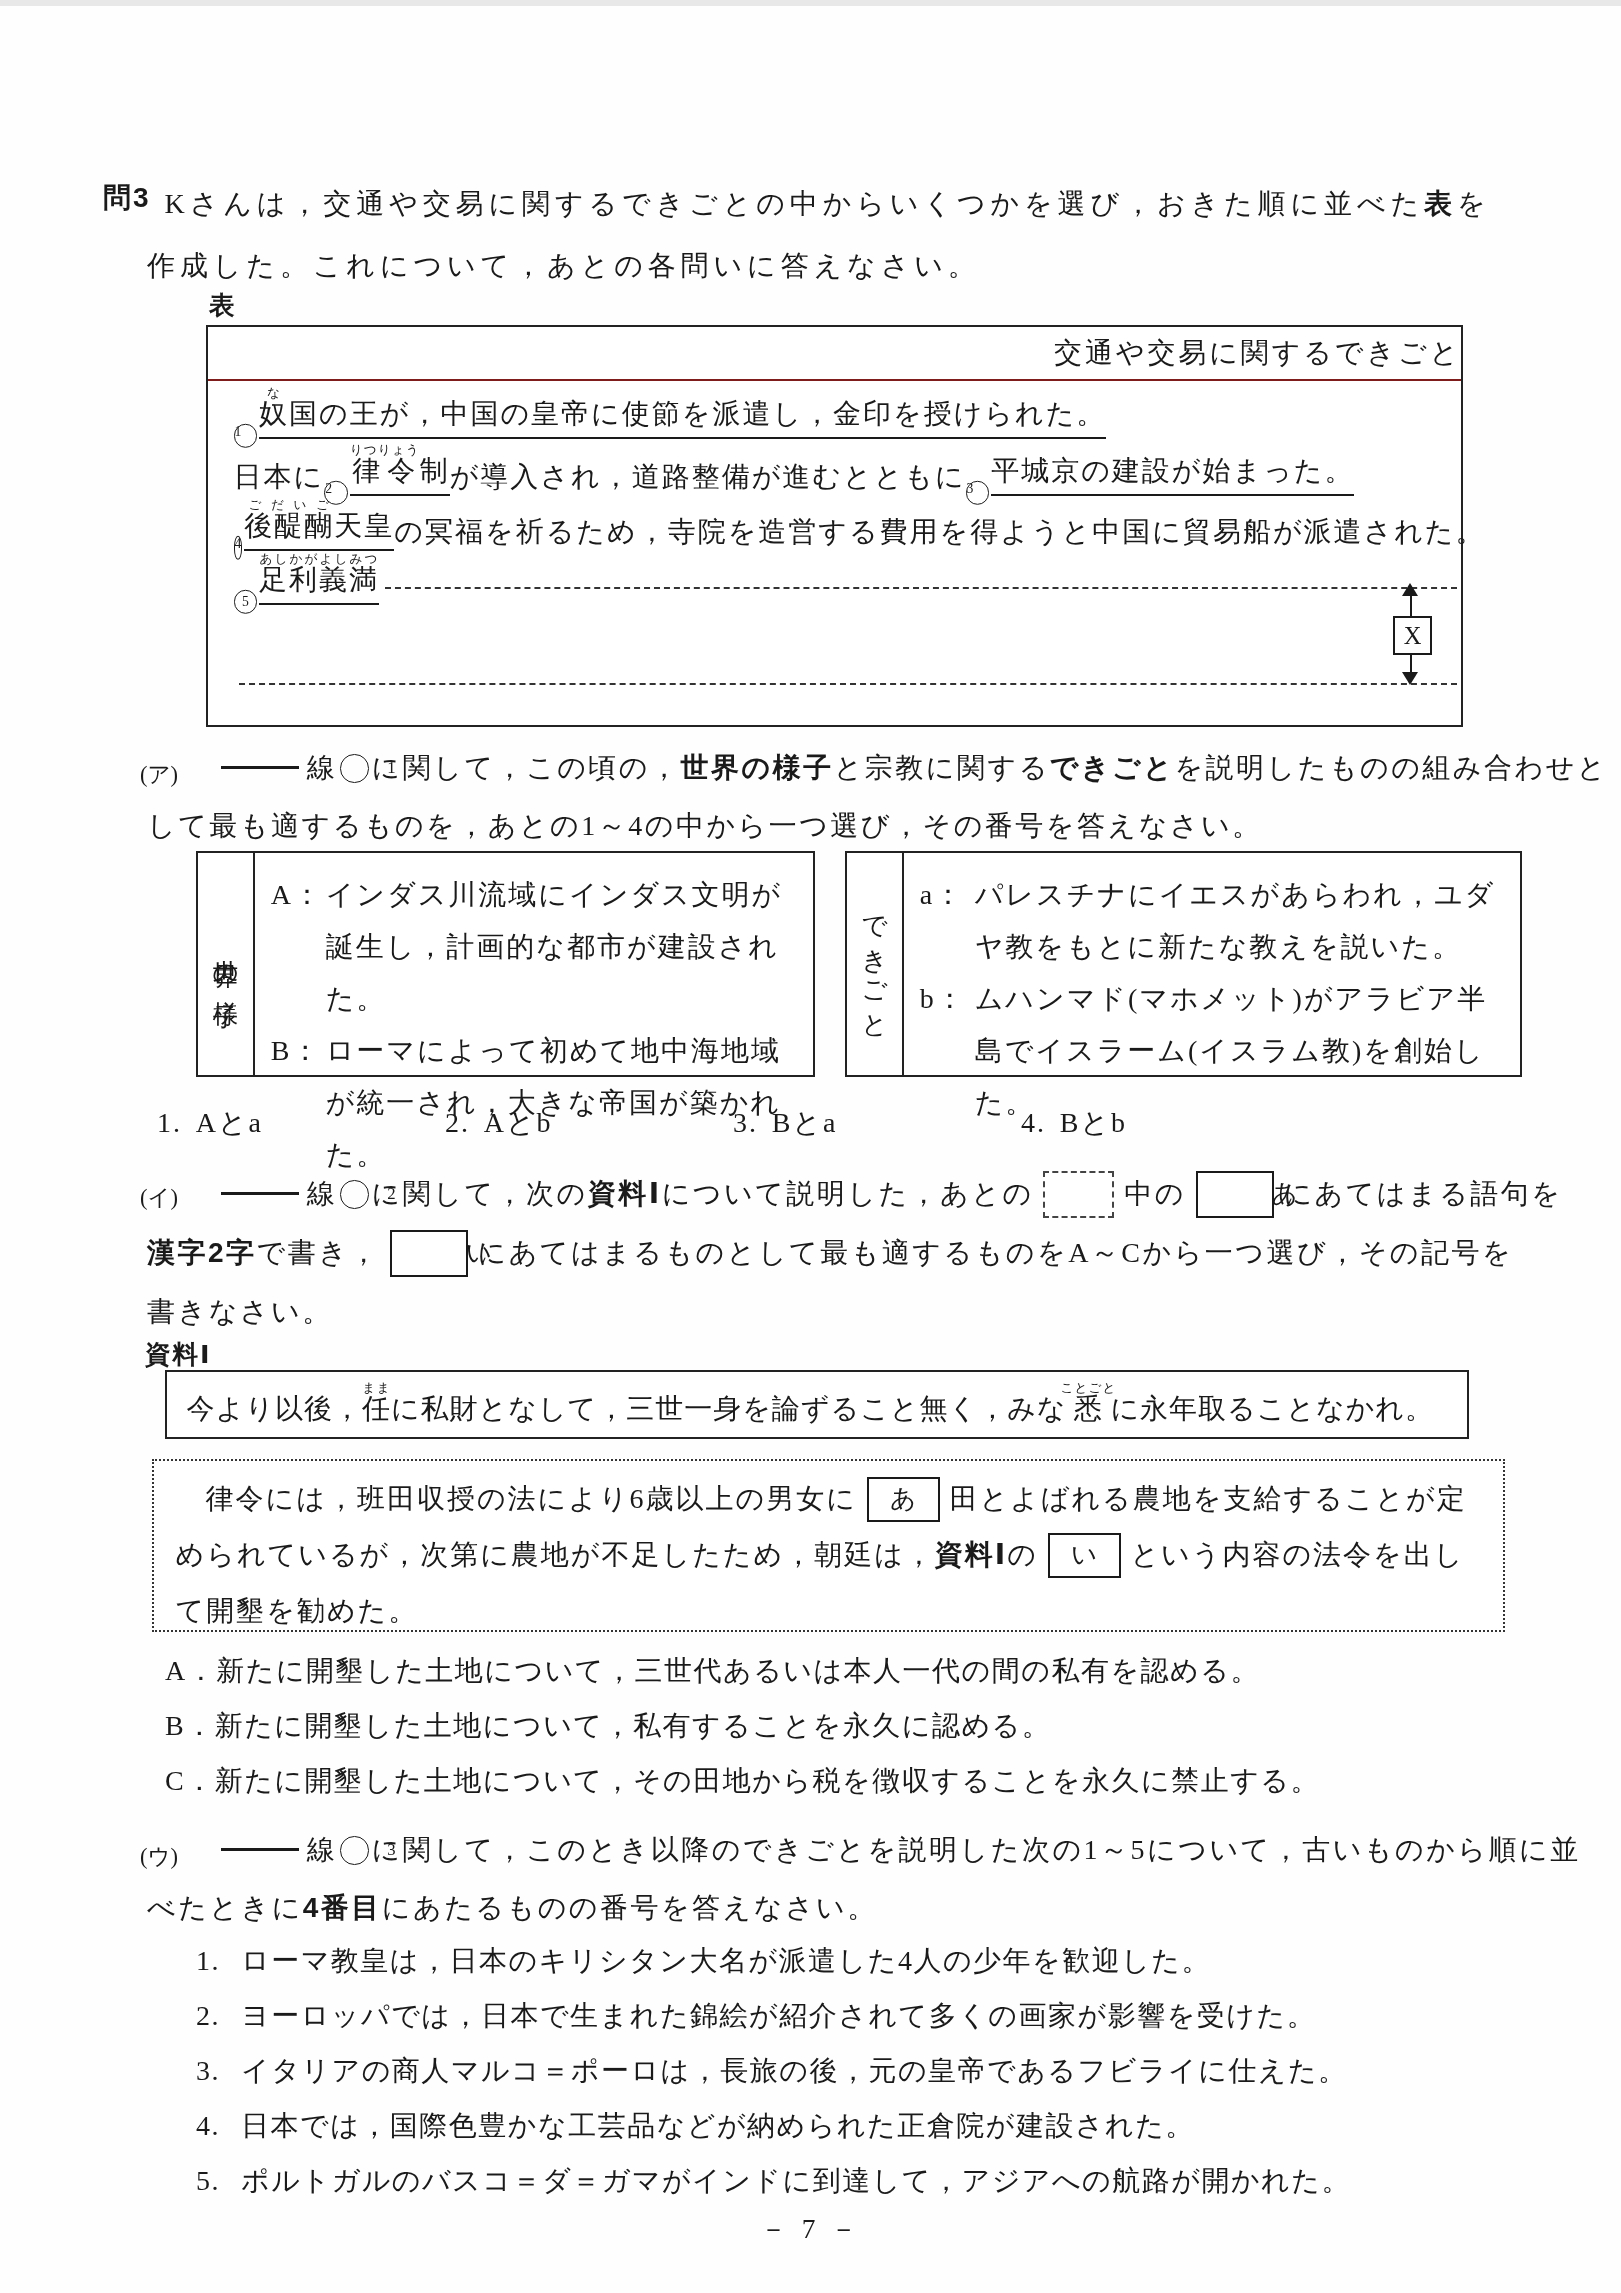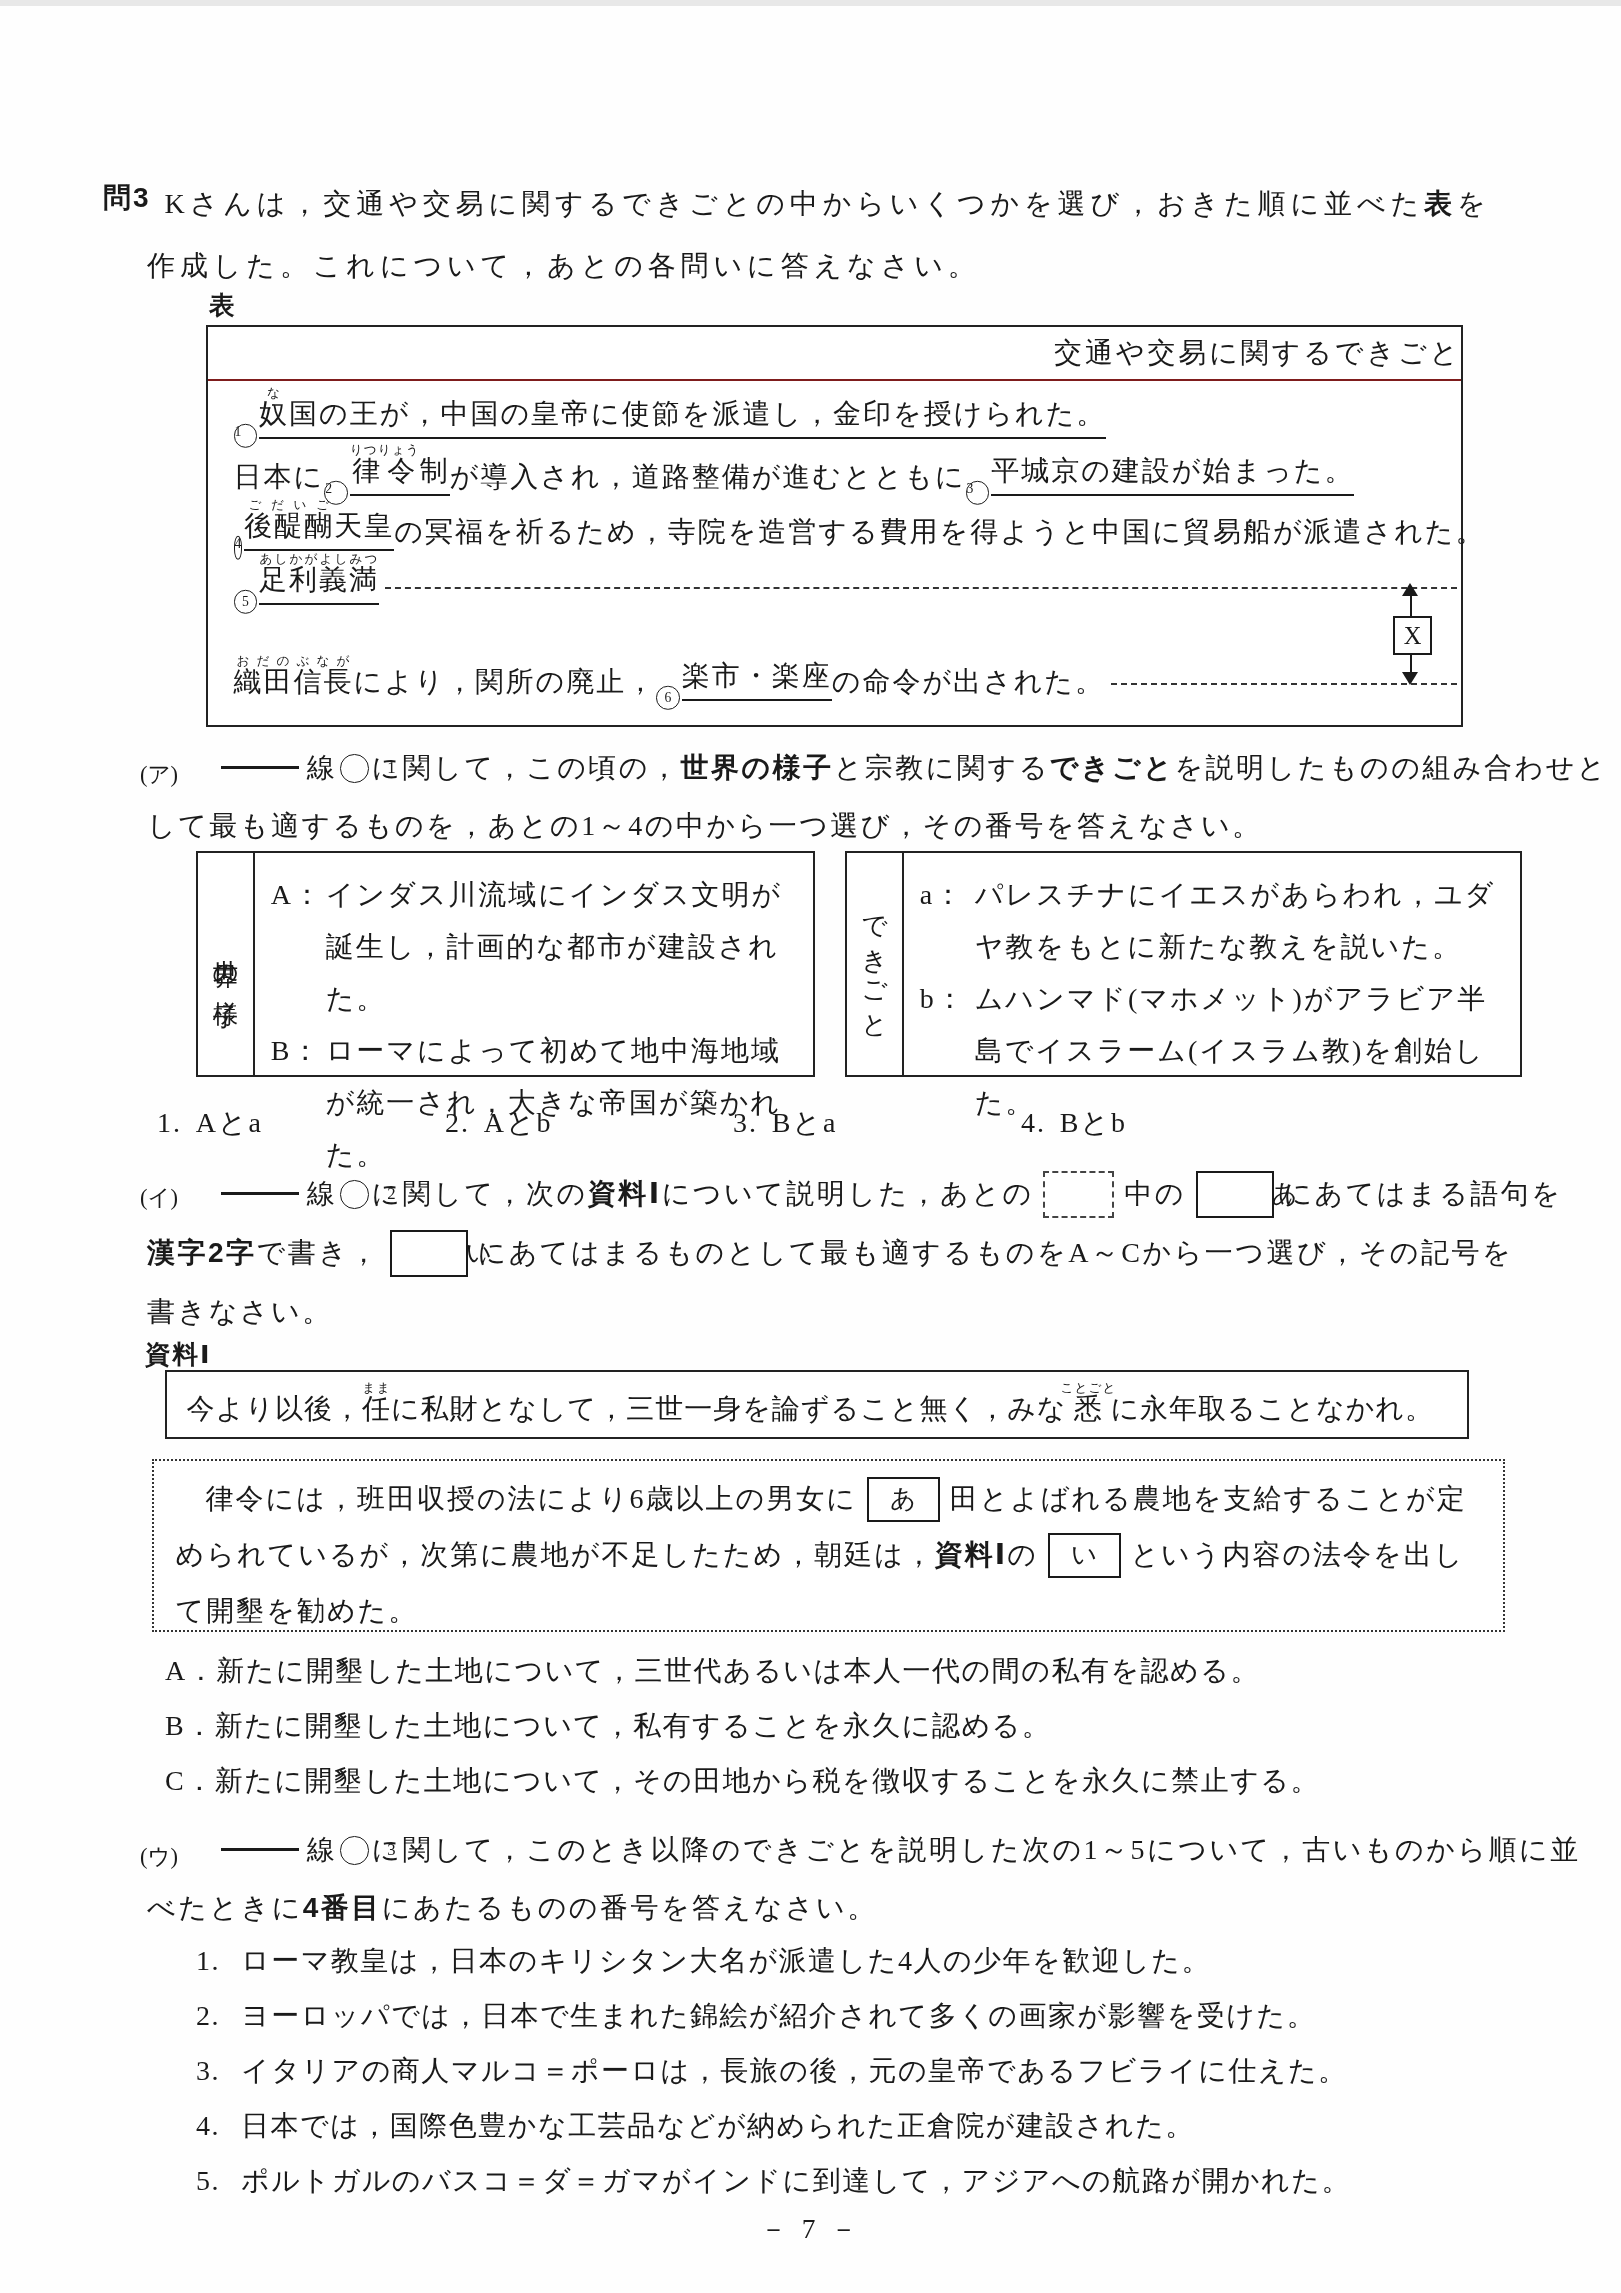--- a/index.html
+++ b/index.html
@@ -114,27 +114,20 @@
         <span class="">の冥福を祈るため，寺院を造営する費用を得ようと中国に貿易船が派遣された。</span>
       </div>
     <div class="trow" style="top:227px">
       <span style="display:inline-flex;align-items:flex-end;">
           <span class="cnum sub">5</span>
           <span class="u"><ruby>足利義満<rt>あしかがよしみつ</rt></ruby></span>
         </span>
       <span class="dotfill"></span>
     </div>
     <div class="trow" style="top:323px">
-      <span style="display:inline-flex;align-items:flex-end;">
-          <span class=""><ruby>織田信長<rt>おだのぶなが</rt></ruby></span>
-          <span class="">により，関所の廃止，</span>
-          <span class="cnum sub">6</span>
-          <span class="u">楽市・楽座</span>
-          <span class="">の命令が出された。</span>
-        </span>
       <span class="dotfill"></span>
     </div>
     <div class="xarrow">
       <span class="stem"></span>
       <span class="head up"></span>
       <span class="head down"></span>
       <span class="xbox">X</span>
     </div>
   </div>
 

